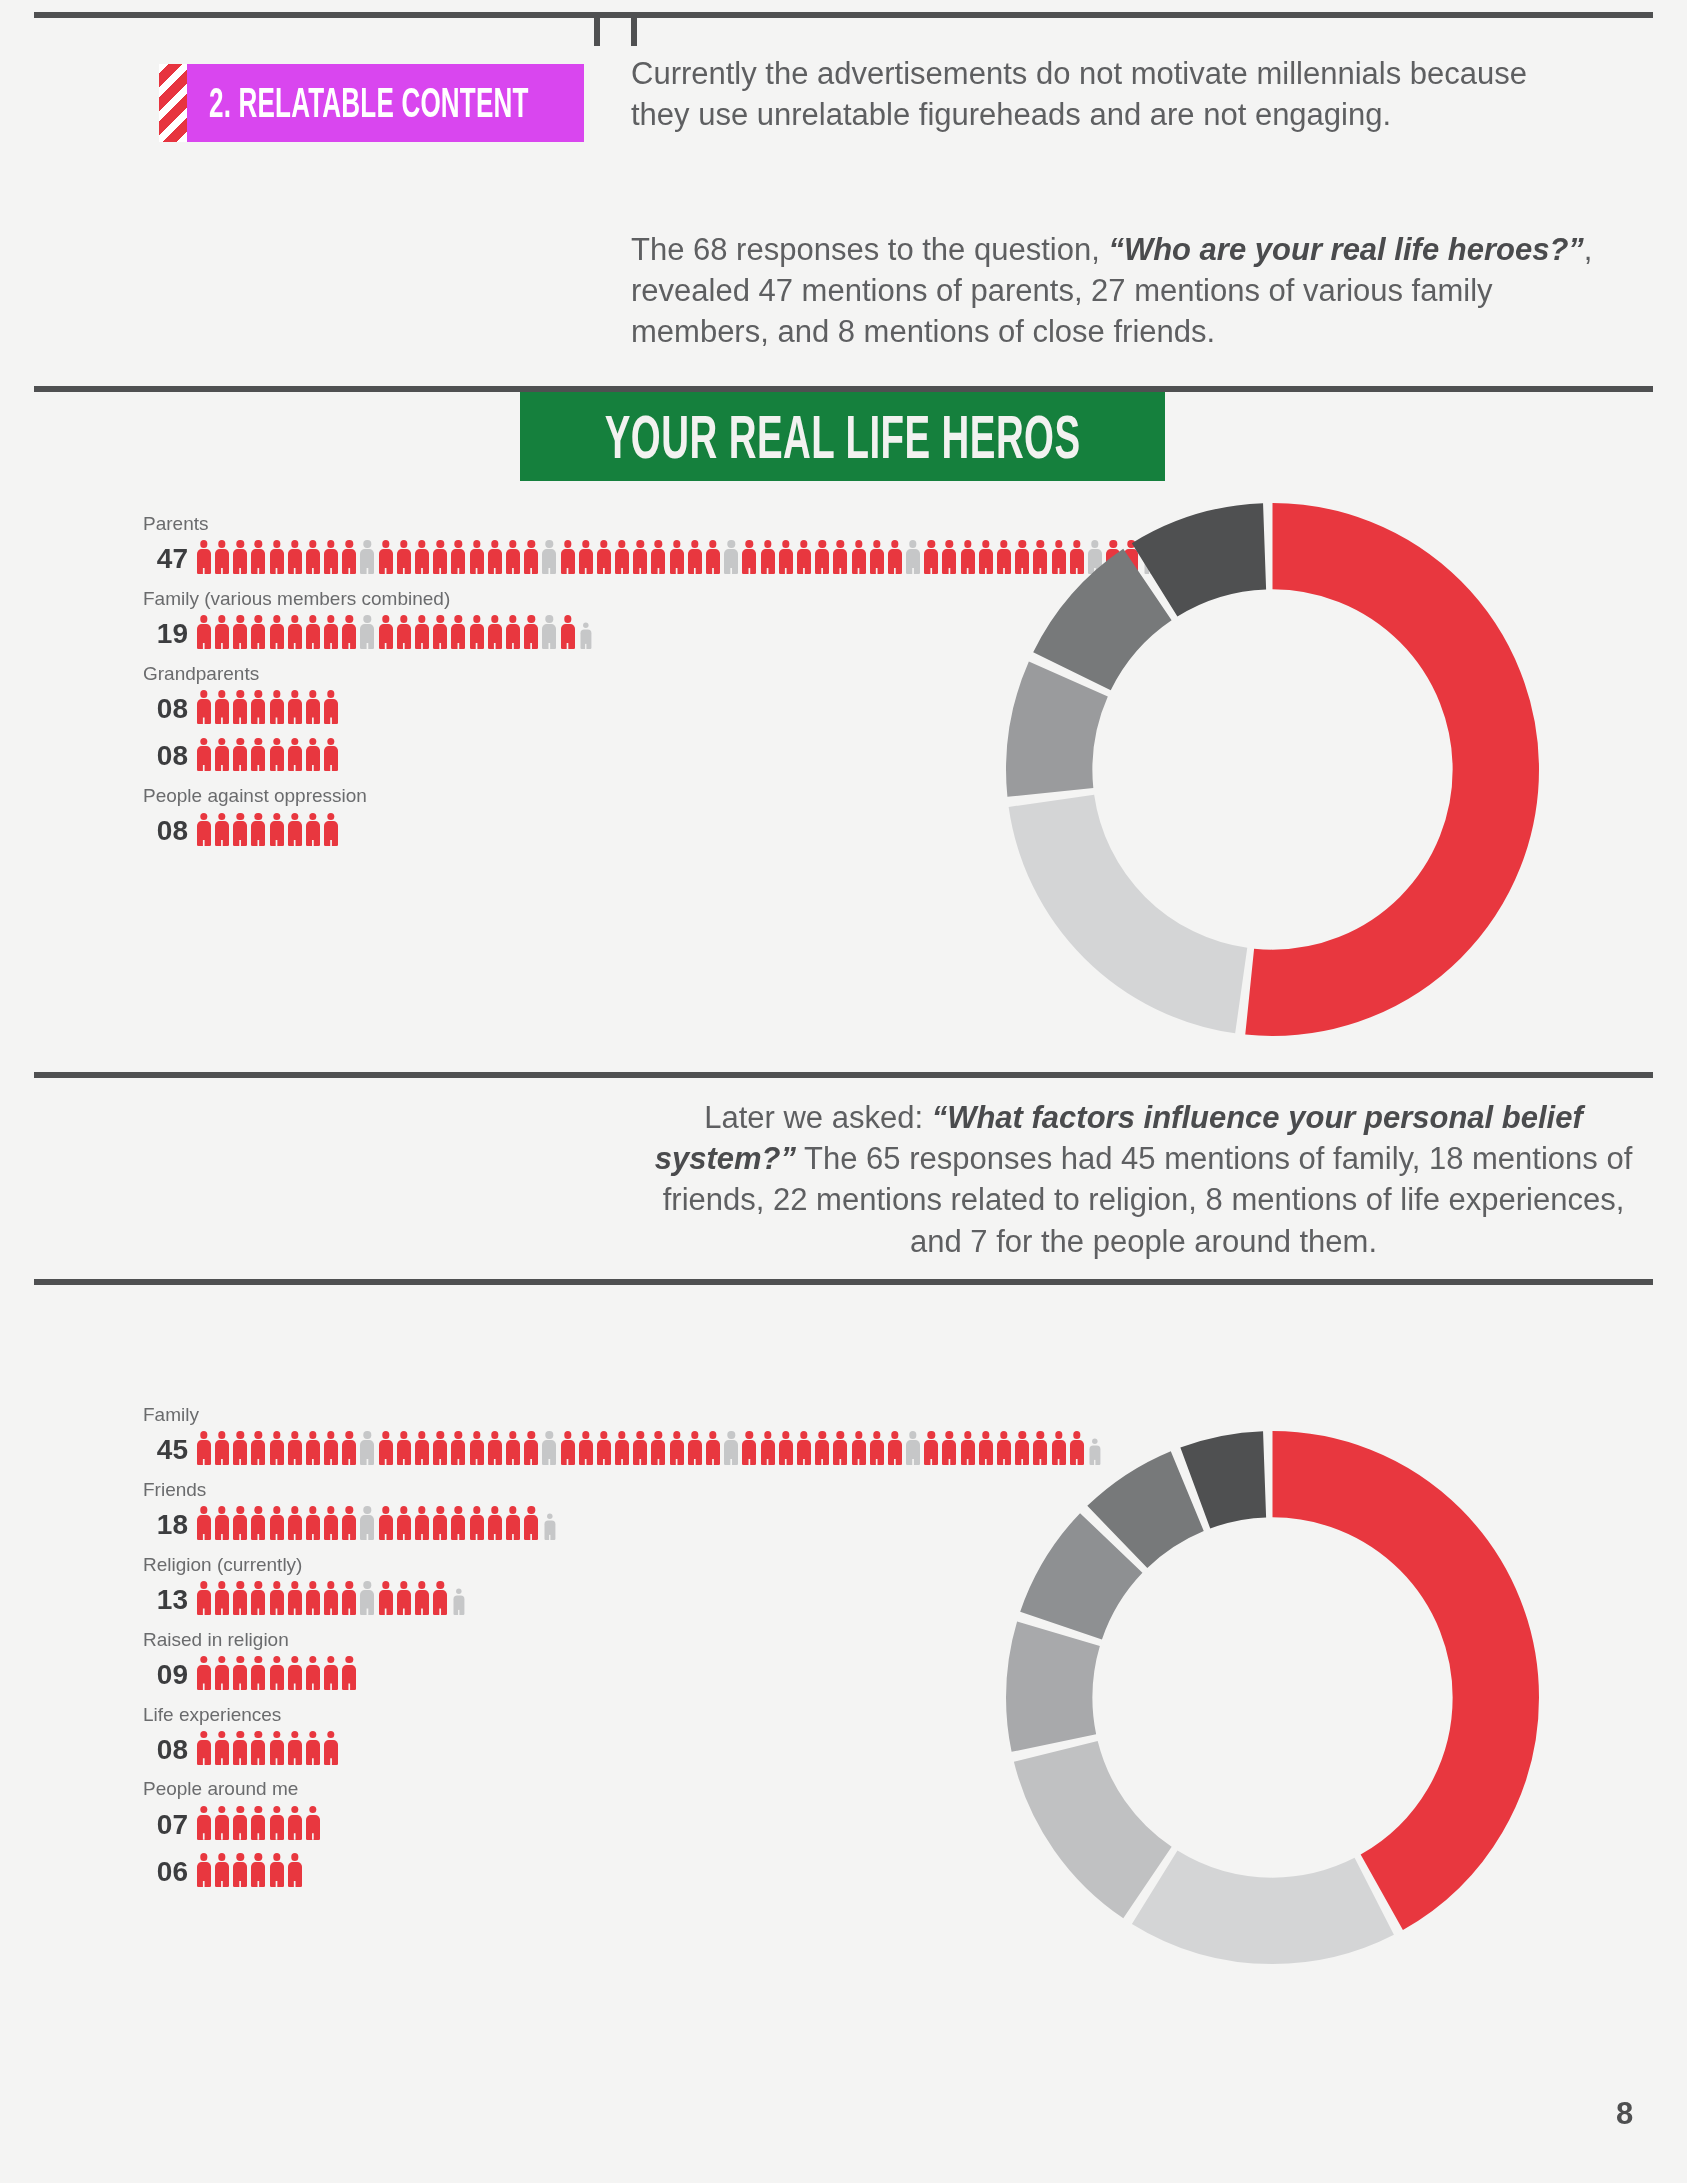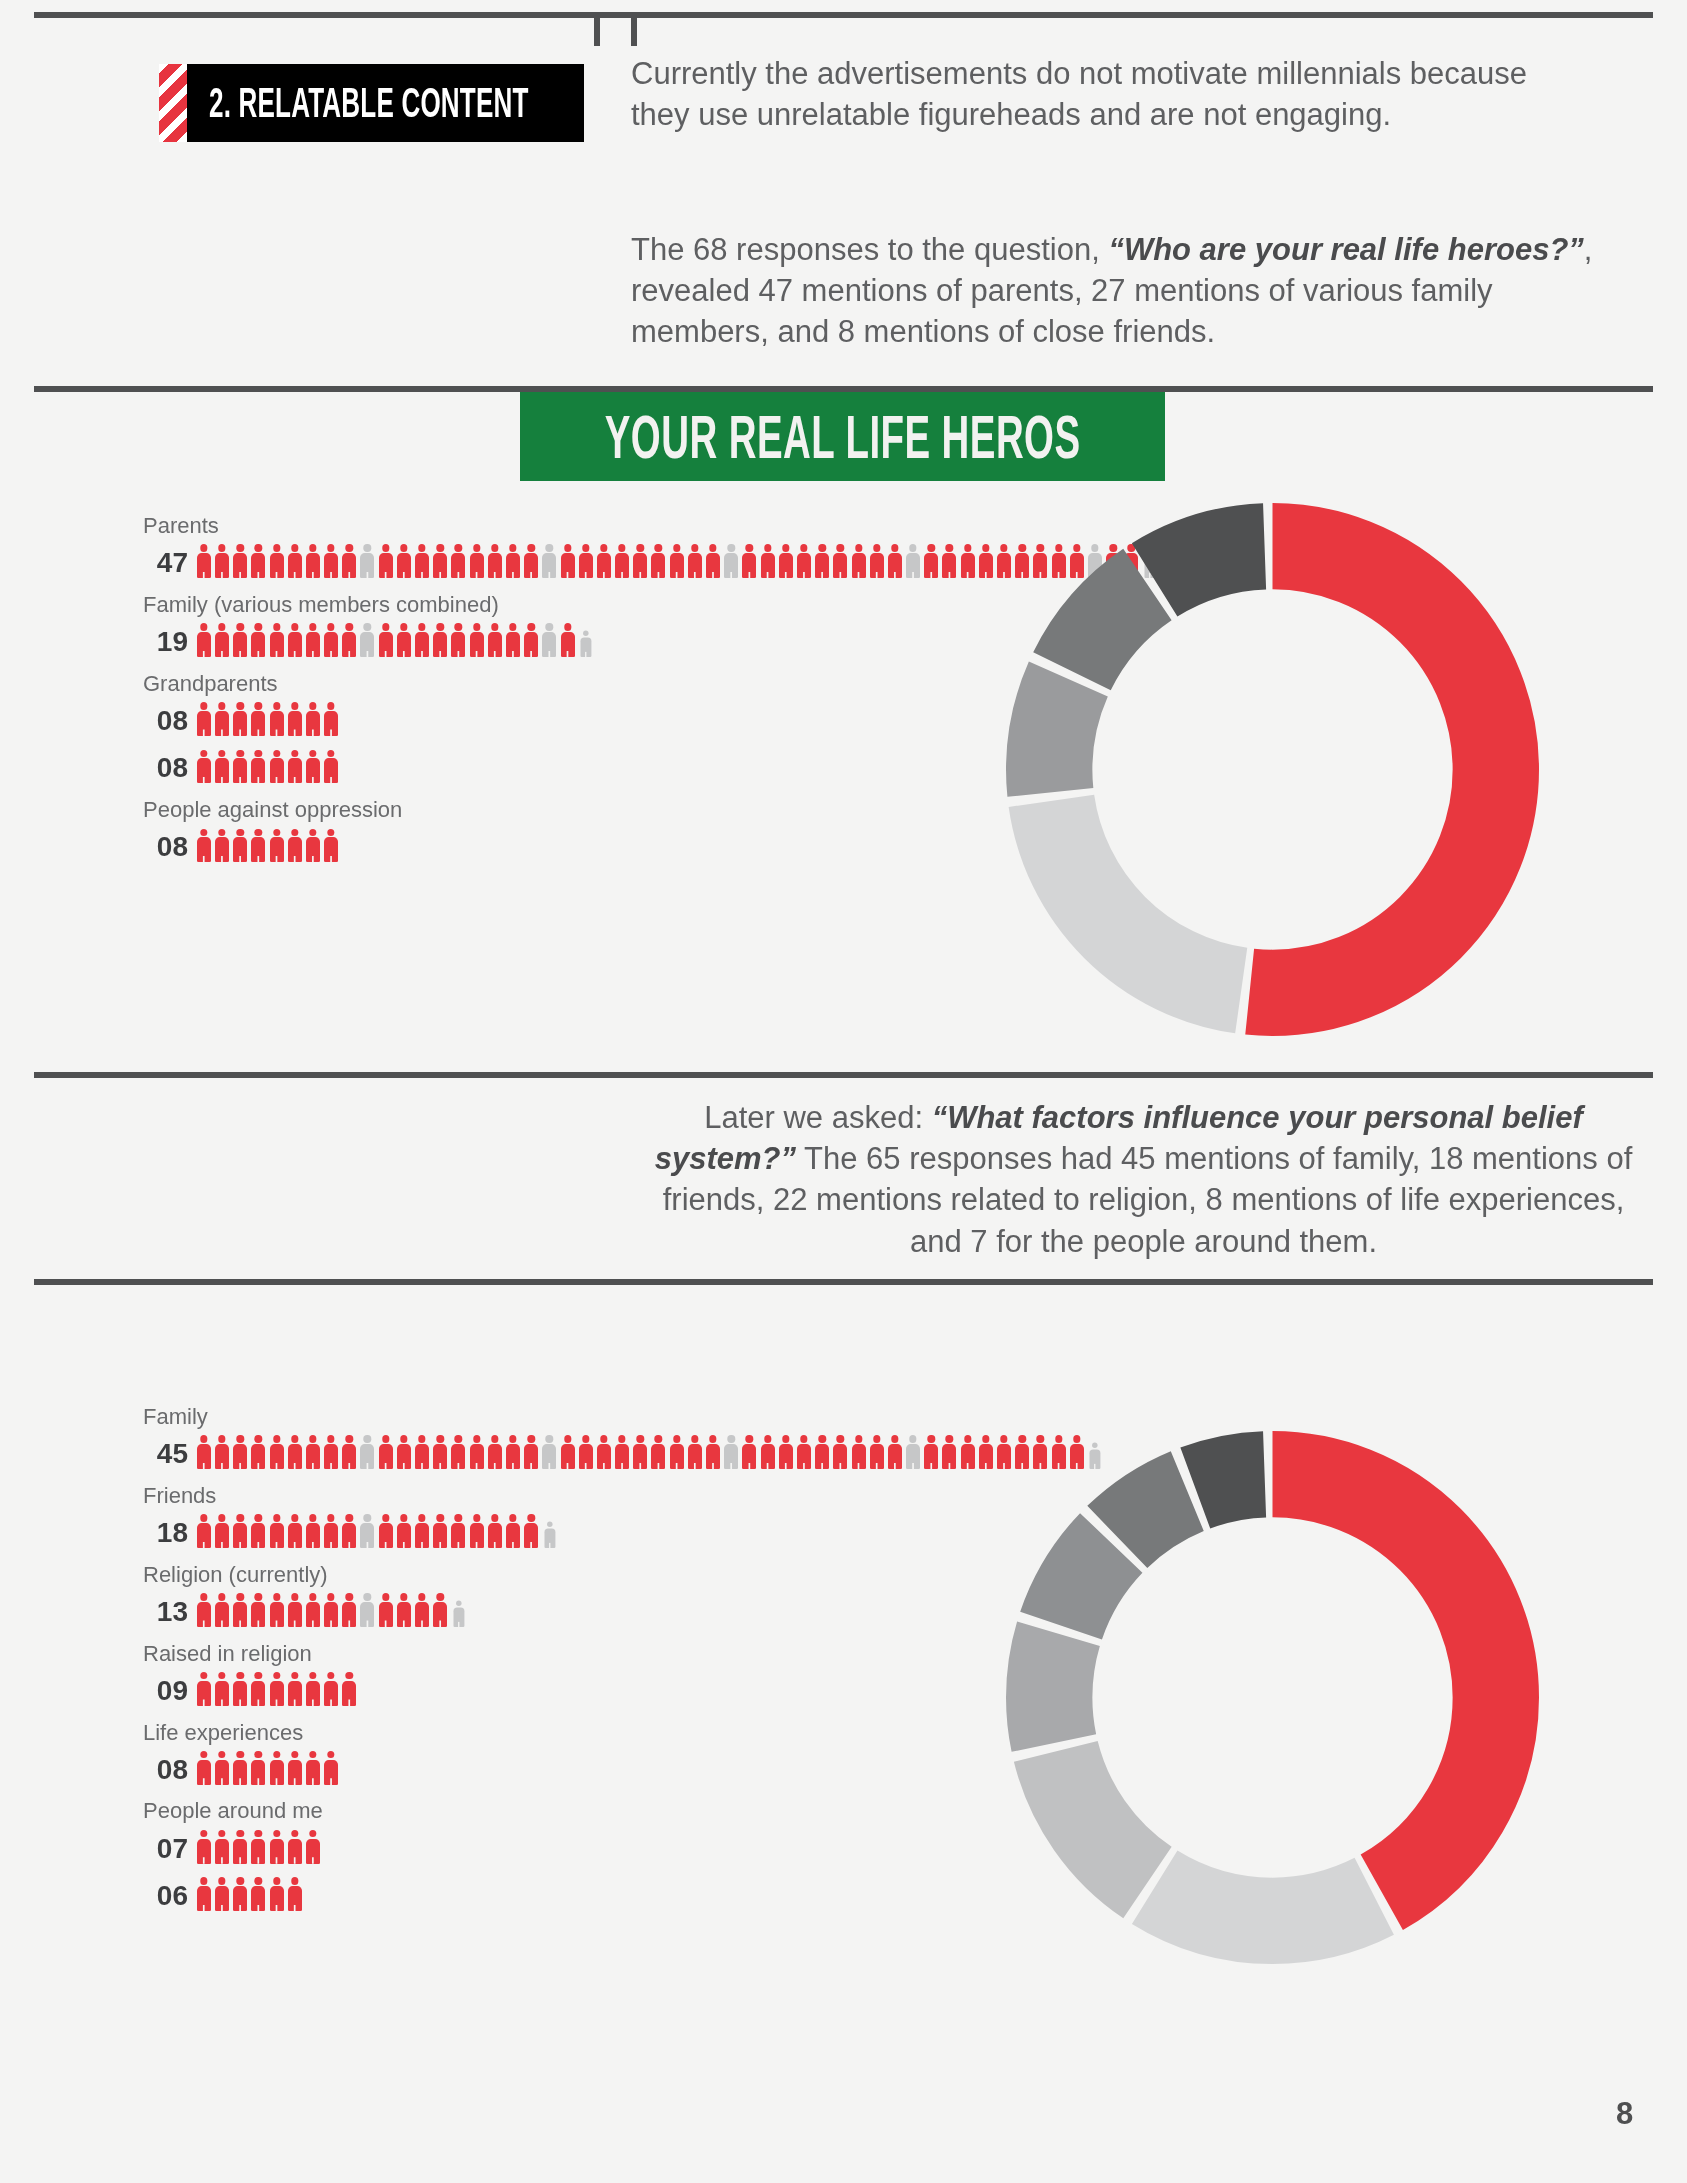--- a/index.html
+++ b/index.html
@@ -13,21 +13,21 @@
   .page{position:absolute;inset:0;}
 
   
   .rule{position:absolute;height:6px;background:#4f5051;}
   .rule.full{left:34px;right:34px;}
   .tick{position:absolute;width:6px;height:28px;background:#4f5051;}
 
   
   .badge{
     position:absolute;
-    background:#000000;
+    background:#d946ef;
     display:flex;align-items:center;
     box-sizing:border-box;
   }
   .badge-stripes{
     position:absolute;left:0;top:0;bottom:0;width:28px;
     background:repeating-linear-gradient(-45deg,
       #ffffff 0px,#ffffff 7.4px,
       #e7343f 7.4px,#e7343f 17px);
   }
   .badge-text{
@@ -67,21 +67,21 @@
     letter-spacing:0.7px;
     white-space:nowrap;
     transform:scaleX(0.62);
   }
 
   
   .picto-block{position:absolute;}
   .picto-row{margin-bottom:13.5px;}
   .picto-label{
     color:#6a6b6d;
-    font-size:22px;
+    font-size:19px;
     margin-bottom:5.4px;
     font-family:"Liberation Sans",sans-serif;
     white-space:nowrap;
   }
   .picto-line{display:flex;align-items:flex-end;gap:0;}
   .picto-value{
     color:#3c3d3f;
     font-weight:700;
     font-size:28px;
     width:45px;

